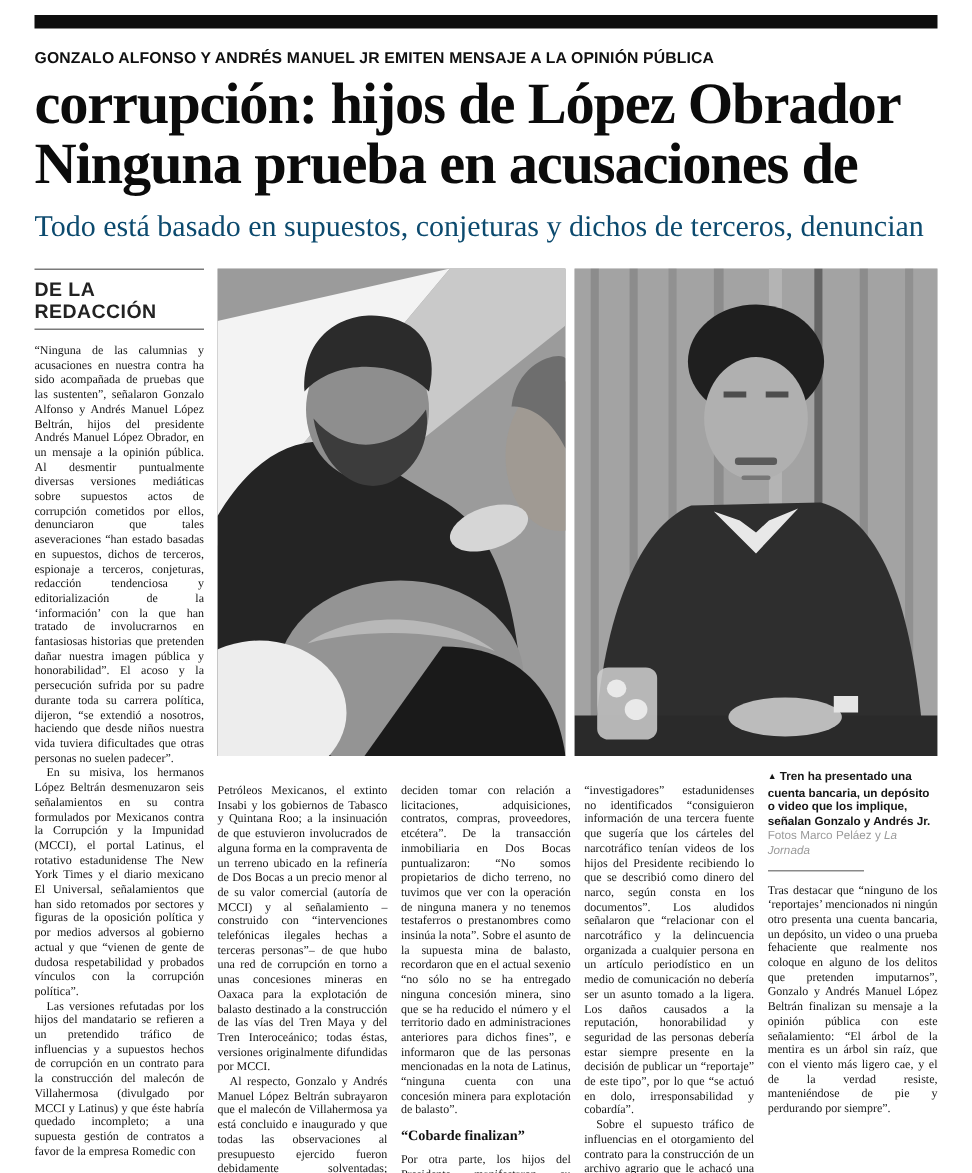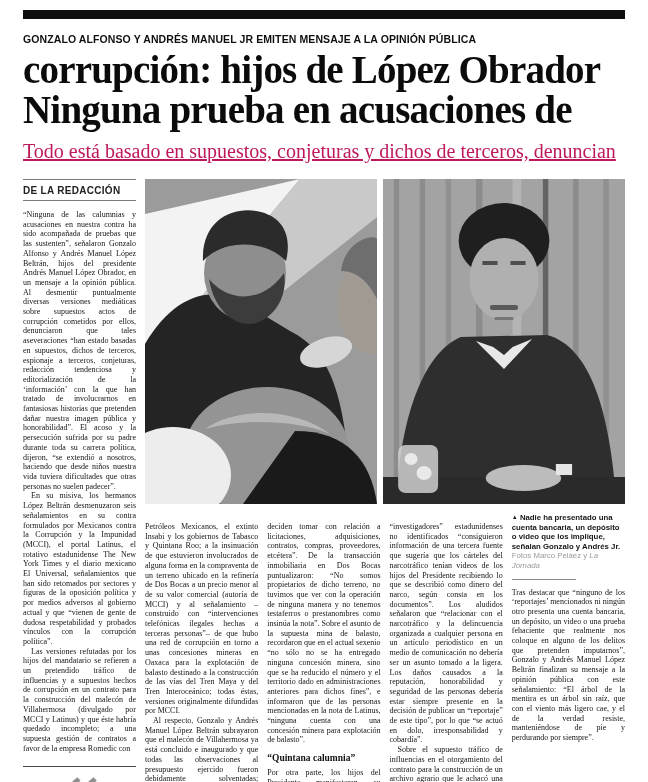--- a/index.html
+++ b/index.html
@@ -5,27 +5,27 @@
   html,body { margin:0; padding:0; background:#ffffff; }
   .page { position:relative; width:648px; height:782px; overflow:hidden; background:#fff;
           font-family:"Liberation Serif", serif; color:#141414; }
   .inner { margin:0 23px; }
 
   .topbar { margin-top:10px; height:9px; background:#0e0e0e; }
   .kicker { margin-top:14px; font-family:"Liberation Sans", sans-serif; font-weight:bold;
             font-size:10.5px; letter-spacing:0.1px; color:#101010; }
   .headline { margin-top:5px; font-weight:bold; font-size:39px; line-height:40px;
               letter-spacing:-0.8px; color:#0b0b0b; }
-  .deck { margin-top:10px; font-size:20px; line-height:23px; color:#be185d;text-decoration:underline; }
+  .deck { margin-top:10px; font-size:20px; line-height:23px; color:#0c4a6e; }
 
   .content { display:flex; gap:9px; margin-top:16px; }
   .col-first { width:113px; flex:none; }
   .right { flex:1; min-width:0; }
 
-  .byline { font-family:"Liberation Sans", sans-serif; font-weight:bold; font-size:10px;
+  .byline { font-family:"Liberation Sans", sans-serif; font-weight:bold; font-size:13px;
             letter-spacing:0.3px; color:#222; border-top:1px solid #7a7a7a;
             border-bottom:1px solid #7a7a7a; padding:5px 0 4px; margin-bottom:9px; }
 
   .bodytext p { margin:0; font-size:8px; line-height:9.7px; text-align:justify;
                 hyphens:auto; -webkit-hyphens:auto; overflow-wrap:break-word;font-family:Liberation Serif, serif; }
   .bodytext p + p { text-indent:8px; }
 
   .pullquote { margin-top:13px; border-top:1px solid #4a4a4a; padding-top:2px; }
   .pq-glyph { font-family:"DejaVu Serif", serif; font-size:84px; line-height:84px; height:60px;
               overflow:visible; color:#8f8f8f; text-align:center; }
@@ -134,35 +134,35 @@
 
           <div class="col bodytext">
               <p>Petróleos Mexicanos, el extinto Insabi y los gobiernos de Tabasco y Quintana Roo; a la insinuación de que estuvieron involucrados de alguna forma en la compraventa de un terreno ubicado en la refinería de Dos Bocas a un precio menor al de su valor comercial (autoría de MCCI) y al señalamiento –construido con “intervenciones telefónicas ilegales hechas a terceras personas”– de que hubo una red de corrupción en torno a unas concesiones mineras en Oaxaca para la explotación de balasto destinado a la construcción de las vías del Tren Maya y del Tren Interoceánico; todas éstas, versiones originalmente difundidas por MCCI.</p>
               <p>Al respecto, Gonzalo y Andrés Manuel López Beltrán subrayaron que el malecón de Villahermosa ya está concluido e inaugurado y que todas las observaciones al presupuesto ejercido fueron debidamente solventadas; precisaron que “no estamos involucrados en la administración pública en ningún nivel de gobierno y mucho menos tenemos influencia o injerencia alguna en las decisiones que dichos gobiernos</p>
             </div>
 
           <div class="col">
             <div class="bodytext">
                 <p>deciden tomar con relación a licitaciones, adquisiciones, contratos, compras, proveedores, etcétera”. De la transacción inmobiliaria en Dos Bocas puntualizaron: “No somos propietarios de dicho terreno, no tuvimos que ver con la operación de ninguna manera y no tenemos testaferros o prestanombres como insinúa la nota”. Sobre el asunto de la supuesta mina de balasto, recordaron que en el actual sexenio “no sólo no se ha entregado ninguna concesión minera, sino que se ha reducido el número y el territorio dado en administraciones anteriores para dichos fines”, e informaron que de las personas mencionadas en la nota de Latinus, “ninguna cuenta con una concesión minera para explotación de balasto”.</p>
               </div>
-            <div class="crosshead">“Quintana calumnia”</div>
+            <div class="crosshead">“Cobarde finalizan”</div>
             <div class="bodytext">
                 <p>Por otra parte, los hijos del Presidente manifestaron su “desaprobación, consternación, extrañamiento y coraje” ante la “cobarde e irresponsable calumnia” de The New York Times por mencionarlos en una nota en la que se afirma que</p>
               </div>
           </div>
 
           <div class="col bodytext">
               <p>“investigadores” estadunidenses no identificados “consiguieron información de una tercera fuente que sugería que los cárteles del narcotráfico tenían videos de los hijos del Presidente recibiendo lo que se describió como dinero del narco, según consta en los documentos”. Los aludidos señalaron que “relacionar con el narcotráfico y la delincuencia organizada a cualquier persona en un artículo periodístico en un medio de comunicación no debería ser un asunto tomado a la ligera. Los daños causados a la reputación, honorabilidad y seguridad de las personas debería estar siempre presente en la decisión de publicar un “reportaje” de este tipo”, por lo que “se actuó en dolo, irresponsabilidad y cobardía”.</p>
               <p>Sobre el supuesto tráfico de influencias en el otorgamiento del contrato para la construcción de un archivo agrario que le achacó una nota de El Universal, los hermanos López Beltrán puntualizaron que “jamás hemos recomendado a ninguna persona o empresa para la obtención de contratos de obra pública, incluyendo la mencionada”, y explicaron que ninguna de</p>
             </div>
 
           <div class="col">
             <div class="caption">
               <span class="marker">▲</span>
-              <span>Nadie ha presentado una cuenta bancaria, un depósito o video que los implique, señalan Gonzalo y Andrés Jr.</span>
+              <span>Tren ha presentado una cuenta bancaria, un depósito o video que los implique, señalan Gonzalo y Andrés Jr.</span>
               <span class="cap-credit">
                 <span>Fotos</span>
                 <span>Marco Peláez y</span>
                 <span class="src">La Jornada</span>
               </span>
             </div>
             <div class="sep"></div>
             <div class="bodytext">
                 <p>Tras destacar que “ninguno de los ‘reportajes’ mencionados ni ningún otro presenta una cuenta bancaria, un depósito, un video o una prueba fehaciente que realmente nos coloque en alguno de los delitos que pretenden imputarnos”, Gonzalo y Andrés Manuel López Beltrán finalizan su mensaje a la opinión pública con este señalamiento: “El árbol de la mentira es un árbol sin raíz, que con el viento más ligero cae, y el de la verdad resiste, manteniéndose de pie y perdurando por siempre”.</p>
               </div>

